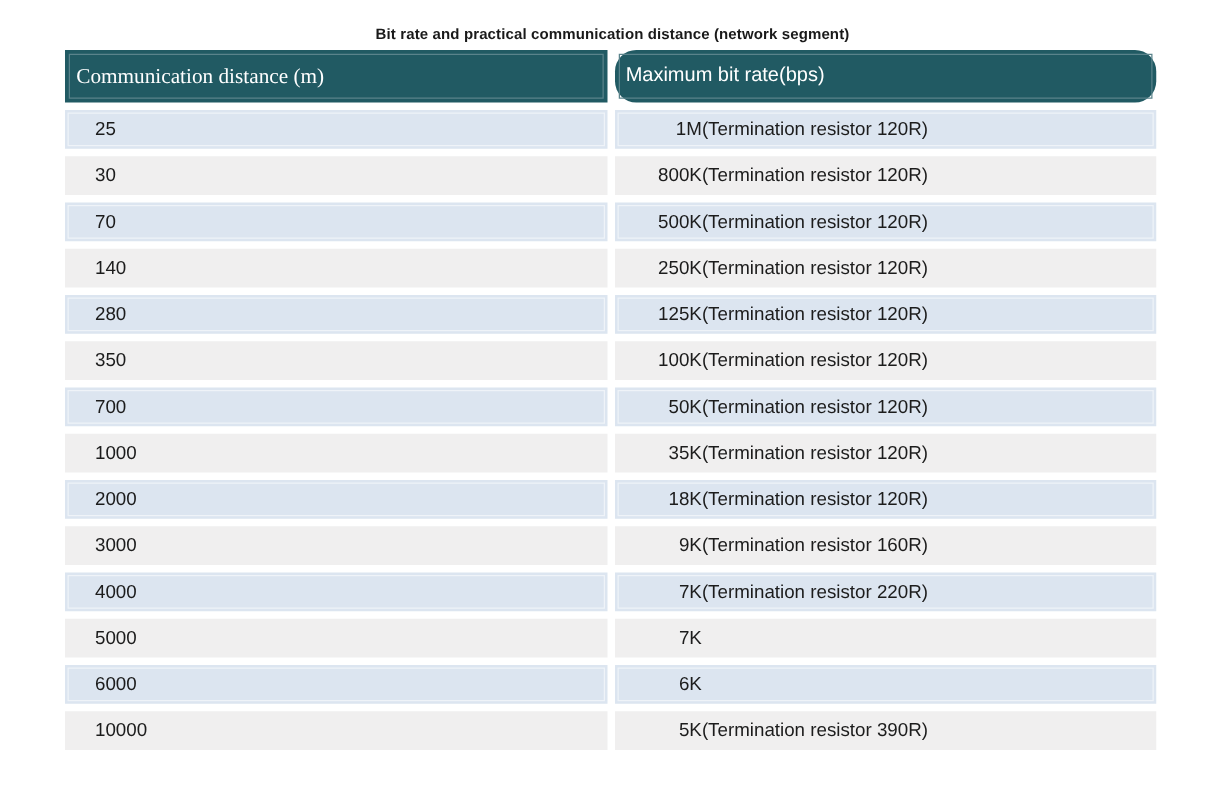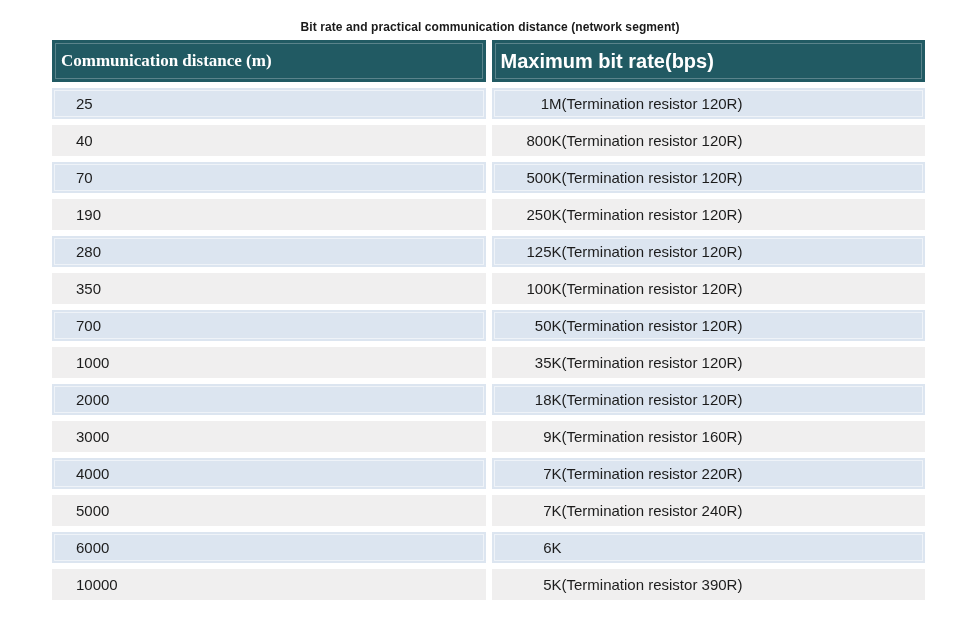--- a/index.html
+++ b/index.html
@@ -31,36 +31,37 @@
   }
   .row { display: contents; }
   .th {
     position: relative;
     height: 42px;
     background: #215A63;
     color: #ffffff;
     display: flex;
     align-items: center;
     padding-left: 9px;
-    font-weight: 700;
+    font-weight: 400;
   }
   .th::after {
     content: "";
     position: absolute;
     inset: 3px;
     border: 1px solid #5A838B;
     pointer-events: none;
   }
   .th-serif {
     font-family: "Liberation Serif", serif;
     font-size: 17px;
   }
   .th-sans {
     font-family: "Liberation Sans", sans-serif;
-    font-size: 20px;
+    font-size: 16px;
+    border-radius: 17px;
   }
   .td {
     position: relative;
     height: 31px;
     display: flex;
     align-items: center;
     padding-left: 24px;
     font-size: 15px;
     color: #1c1c1c;
     background: #F0EFEF;
@@ -92,35 +93,35 @@
   <div class="th th-sans">Maximum bit rate(bps)</div>
 
   <div class="row">
     <div class="td">25</div>
     <div class="td">
         <span class="rate">1M</span>
         <span class="note">(Termination resistor 120R)</span>
       </div>
   </div>
   <div class="row">
-    <div class="td">40</div>
+    <div class="td">30</div>
     <div class="td">
         <span class="rate">800K</span>
         <span class="note">(Termination resistor 120R)</span>
       </div>
   </div>
   <div class="row">
     <div class="td">70</div>
     <div class="td">
         <span class="rate">500K</span>
         <span class="note">(Termination resistor 120R)</span>
       </div>
   </div>
   <div class="row">
-    <div class="td">190</div>
+    <div class="td">140</div>
     <div class="td">
         <span class="rate">250K</span>
         <span class="note">(Termination resistor 120R)</span>
       </div>
   </div>
   <div class="row">
     <div class="td">280</div>
     <div class="td">
         <span class="rate">125K</span>
         <span class="note">(Termination resistor 120R)</span>
@@ -165,21 +166,20 @@
     <div class="td">4000</div>
     <div class="td">
         <span class="rate">7K</span>
         <span class="note">(Termination resistor 220R)</span>
       </div>
   </div>
   <div class="row">
     <div class="td">5000</div>
     <div class="td">
         <span class="rate">7K</span>
-        <span class="note">(Termination resistor 240R)</span>
       </div>
   </div>
   <div class="row">
     <div class="td">6000</div>
     <div class="td">
         <span class="rate">6K</span>
       </div>
   </div>
   <div class="row">
     <div class="td">10000</div>

